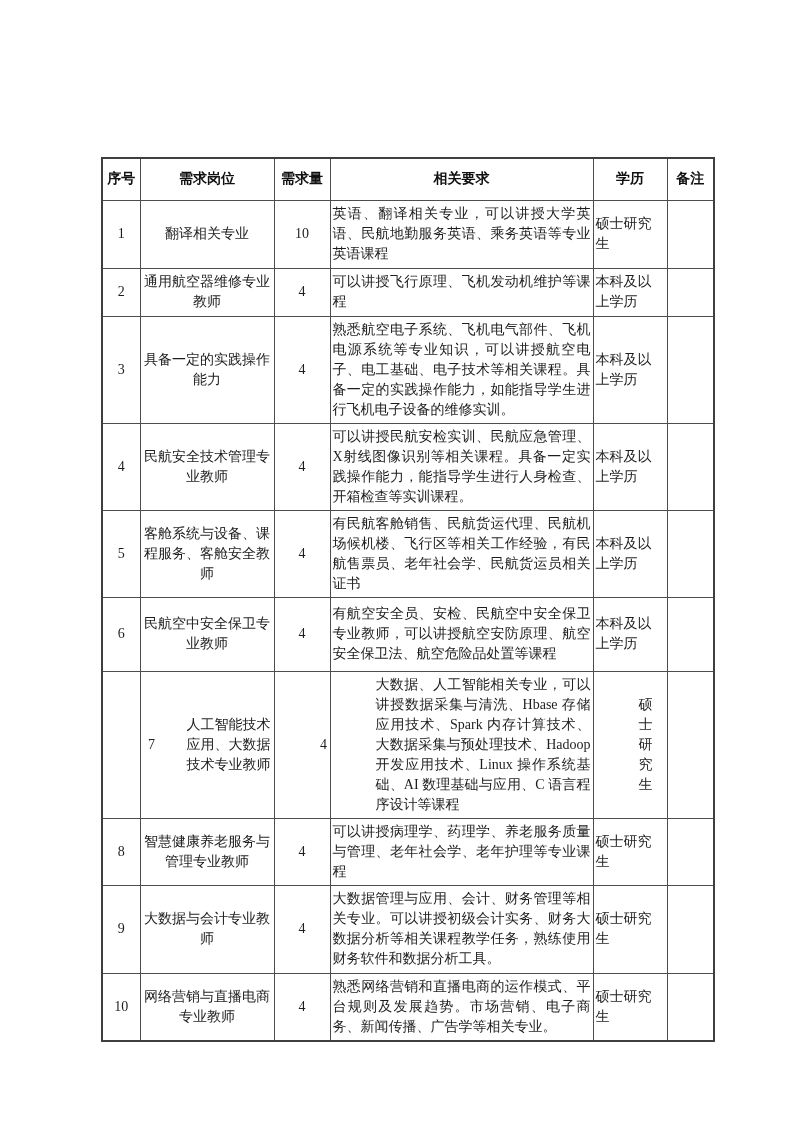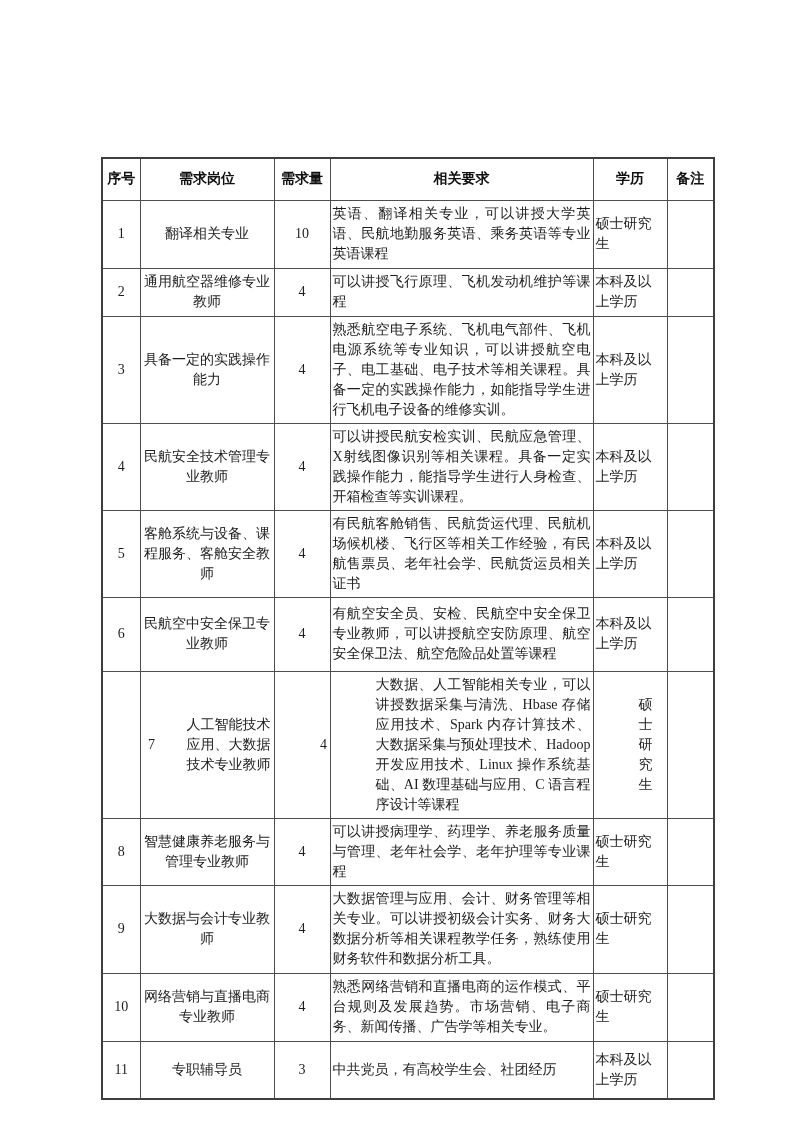--- a/index.html
+++ b/index.html
@@ -180,24 +180,16 @@
       <td class="c-note"></td>
     </tr>
         <tr>
       <td class="c-no">10</td>
       <td class="c-pos">网络营销与直播电商专业教师</td>
       <td class="c-qty">4</td>
       <td class="c-req">熟悉网络营销和直播电商的运作模式、平台规则及发展趋势。市场营销、电子商务、新闻传播、广告学等相关专业。</td>
       <td class="c-edu">硕士研究生</td>
       <td class="c-note"></td>
     </tr>
-        <tr>
-      <td class="c-no">11</td>
-      <td class="c-pos">专职辅导员</td>
-      <td class="c-qty">3</td>
-      <td class="c-req">中共党员，有高校学生会、社团经历</td>
-      <td class="c-edu">本科及以上学历</td>
-      <td class="c-note"></td>
-    </tr>
       </tbody>
   </table>
 
 </div>
 
 </body></html>

